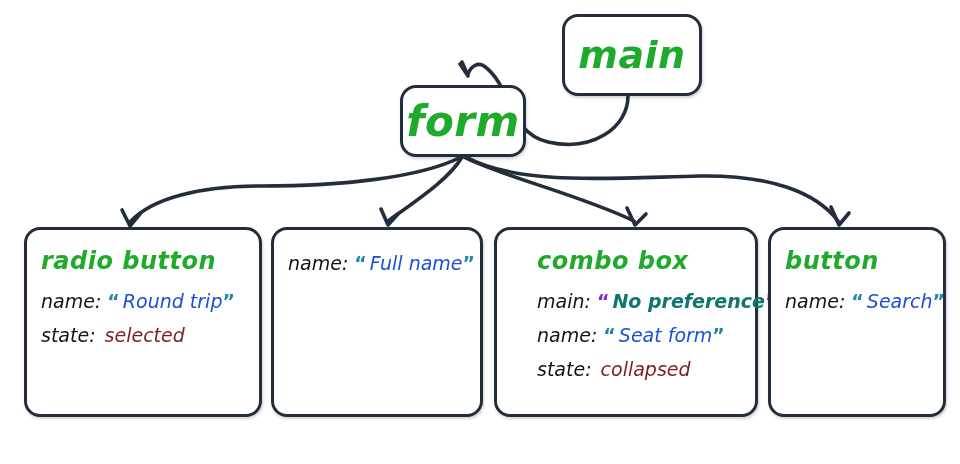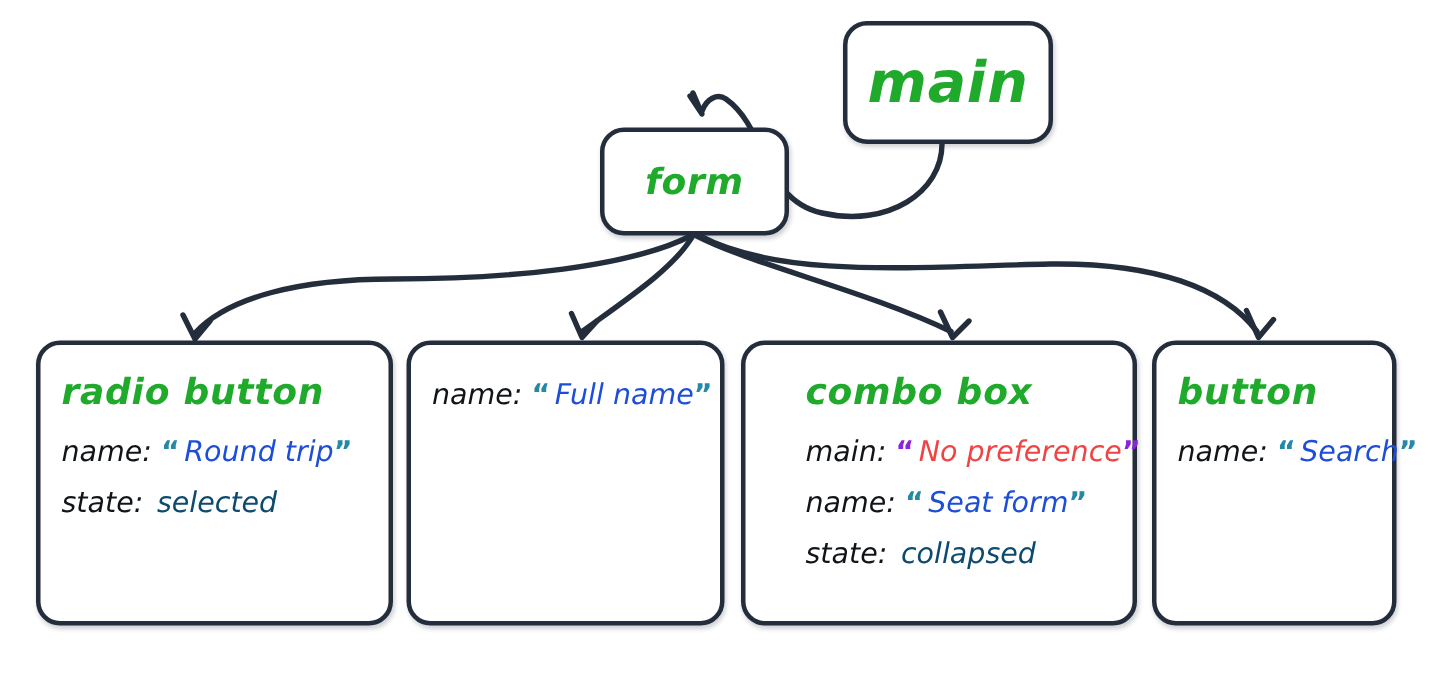--- a/index.html
+++ b/index.html
@@ -52,21 +52,21 @@
   .node-main .node-title { font-size: 38px; }
   .node-form {
     left: 400px;
     top: 85px;
     width: 126px;
     height: 72px;
     display: flex;
     align-items: center;
     justify-content: center;
   }
-  .node-form .node-title { font-size: 24px; }
+  .node-form .node-title { font-size: 42px; }
   
   .leaf {
     top: 227px;
     height: 190px;
     padding: 12px 14px 0 14px;
   }
   .leaf .node-title {
     font-size: 24px;
     line-height: 38px;
     display: block;
@@ -88,39 +88,39 @@
   .prop-val {
     font-family: "DejaVu Sans", sans-serif;
     font-style: italic;
     margin-left: 3px;
   }
   .prop-val.name {
     color: #1d4ed8;
     text-underline-offset: 3px;
   }
   .prop-val.value {
-    color: #ef4444;
-    font-weight: normal;
+    color: #0f766e;
+    font-weight: bold;
   }
   .prop-val.state {
-    color: #0c4a6e;
+    color: #7f1d1d;
   }
   .quote {
     font-style: normal;
     font-weight: bold;
     text-decoration: none;
     display: inline-block;
   }
   .q-name { color: #2389a6; }
   .q-value { color: #8a24de; }
 
   .leaf-radio { left: 24px;  width: 238px; }
   .leaf-edit  { left: 271px; width: 212px; }
   .leaf-combo { left: 494px; width: 264px; padding-left: 40px; }
-  .leaf-btn   { left: 768px; width: 163px; }
+  .leaf-btn   { left: 768px; width: 178px; }
 </style>
 </head>
 <body>
 
 <div id="canvas">
 
   <svg id="edges" viewBox="0 0 960 464" xmlns="http://www.w3.org/2000/svg">
     <g fill="none" stroke="#232d3b" stroke-width="3.6" stroke-linecap="round">
 
       <path d="M 628 96 C 628 128, 592 152, 548 142 C 508 133, 512 86, 484 66 C 478 62, 471 66, 468 74"></path>

